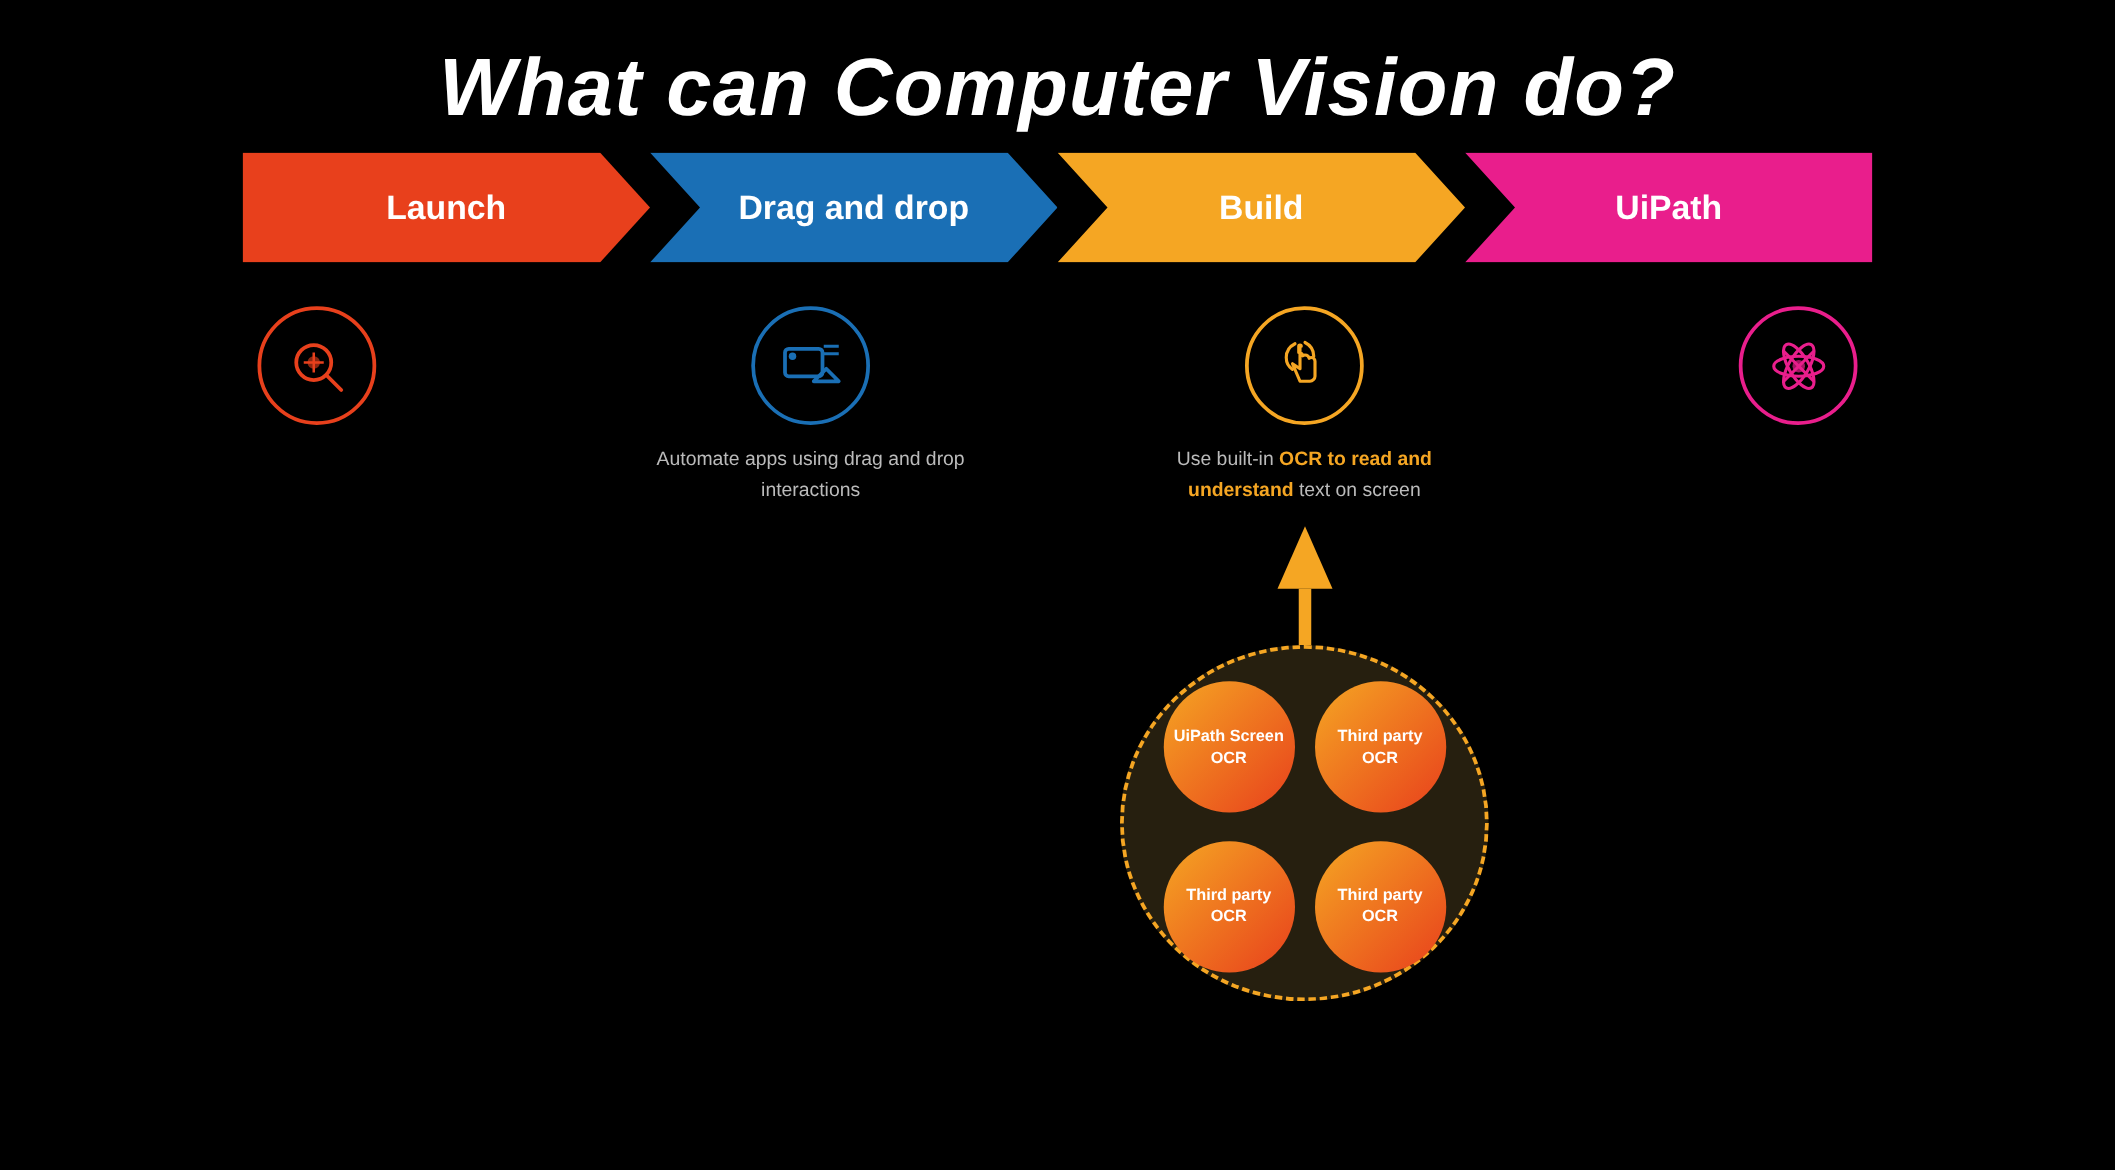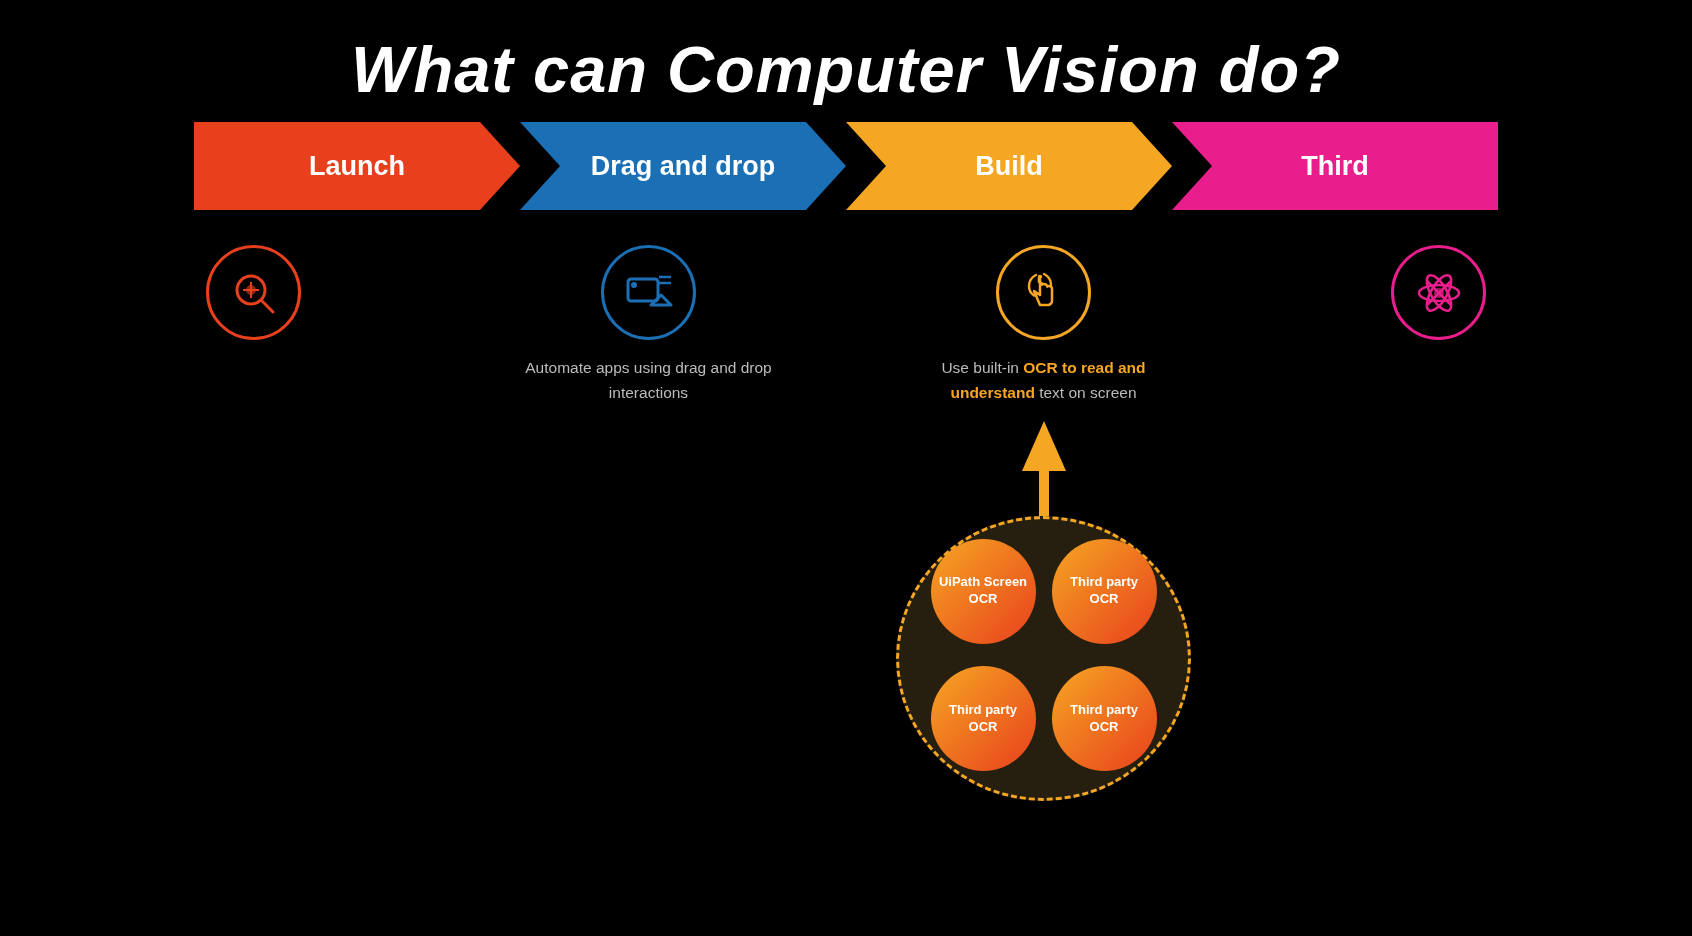--- a/index.html
+++ b/index.html
@@ -148,21 +148,21 @@
 
     .ocr-orb {
       width: 295px;
       height: 285px;
       border-radius: 50%;
       background: rgba(255, 210, 100, 0.15);
       border: 3px dashed #f5a623;
       display: flex;
       flex-wrap: wrap;
       justify-content: center;
-      align-items: flex-start;
+      align-items: flex-end;
       gap: 16px;
       padding: 20px;
     }
 
     .ocr-node {
       width: 105px;
       height: 105px;
       border-radius: 50%;
       background: linear-gradient(135deg, #f5a623 0%, #e8401c 100%);
       display: flex;
@@ -197,21 +197,21 @@
       <span class="label">Drag and drop</span>
     </div>
 
     <div class="banner-item">
       <div class="chevron-shape chevron-orange"></div>
       <span class="label">Build</span>
     </div>
 
     <div class="banner-item">
       <div class="chevron-shape last chevron-pink"></div>
-      <span class="label">Third</span>
+      <span class="label">UiPath</span>
     </div>
   </div>
 
   <div class="middle-row">
 
     <div class="step-col">
       <div class="step-icon-circle sic-red">
         <svg width="50" height="50" viewBox="0 0 50 50">
           <circle cx="22" cy="22" r="14" fill="none" stroke="#e8401c" stroke-width="3"></circle>
           <line x1="32" y1="32" x2="44" y2="44" stroke="#e8401c" stroke-width="3" stroke-linecap="round"></line>

